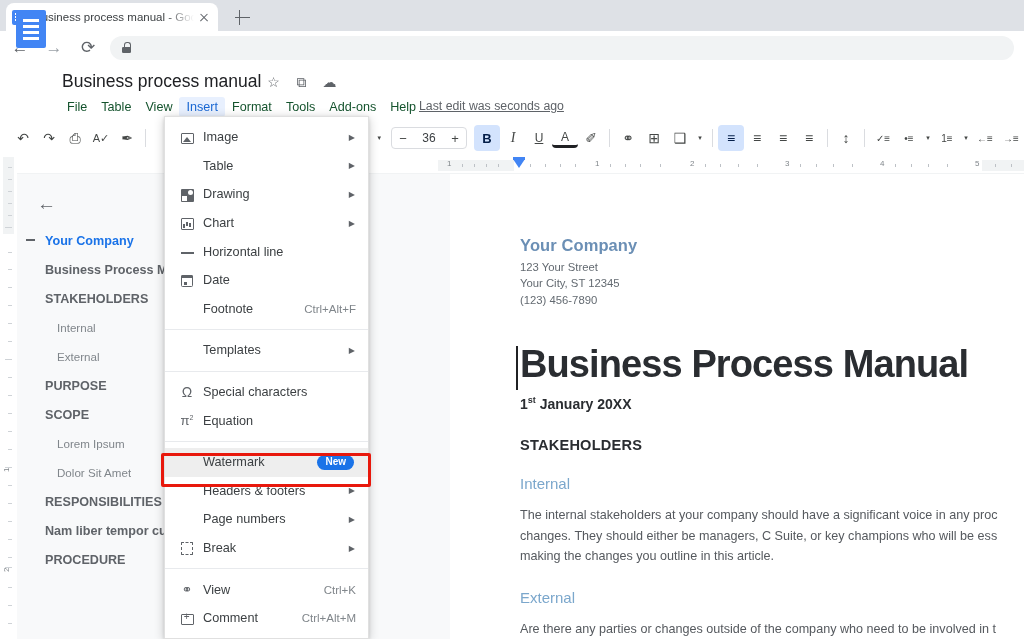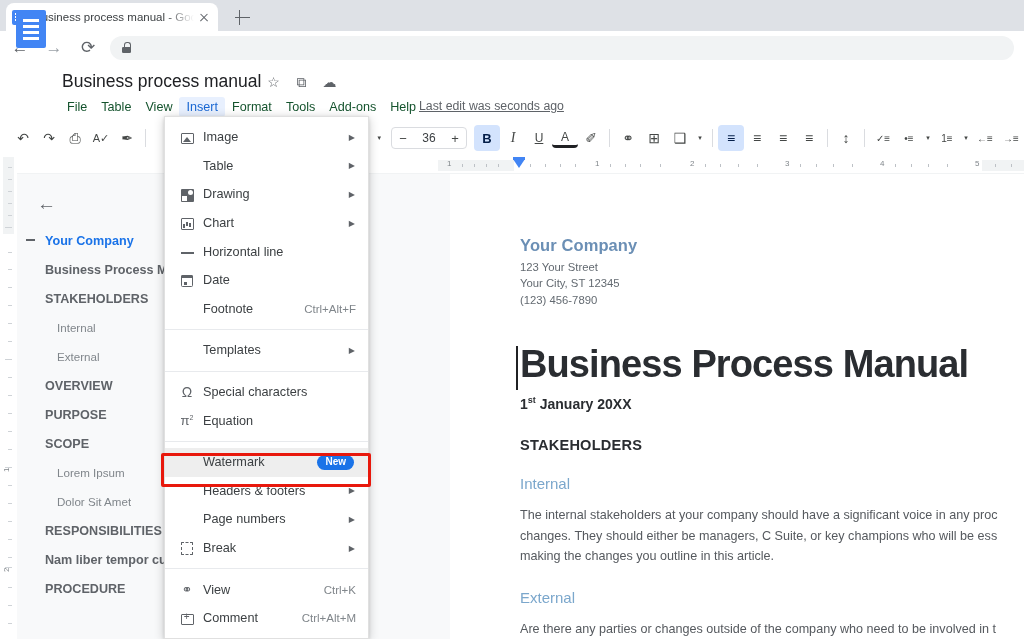--- a/index.html
+++ b/index.html
@@ -615,23 +615,20 @@
       <div class="ol-row">
         <span class="ol-label ol-lvl1">STAKEHOLDERS</span>
       </div>
       <div class="ol-row">
         <span class="ol-label ol-lvl2">Internal</span>
       </div>
       <div class="ol-row">
         <span class="ol-label ol-lvl2">External</span>
       </div>
       <div class="ol-row">
-        <span class="ol-label ol-lvl1">OVERVIEW</span>
-      </div>
-      <div class="ol-row">
         <span class="ol-label ol-lvl1">PURPOSE</span>
       </div>
       <div class="ol-row">
         <span class="ol-label ol-lvl1">SCOPE</span>
       </div>
       <div class="ol-row">
         <span class="ol-label ol-lvl2">Lorem Ipsum</span>
       </div>
       <div class="ol-row">
         <span class="ol-label ol-lvl2">Dolor Sit Amet</span>

